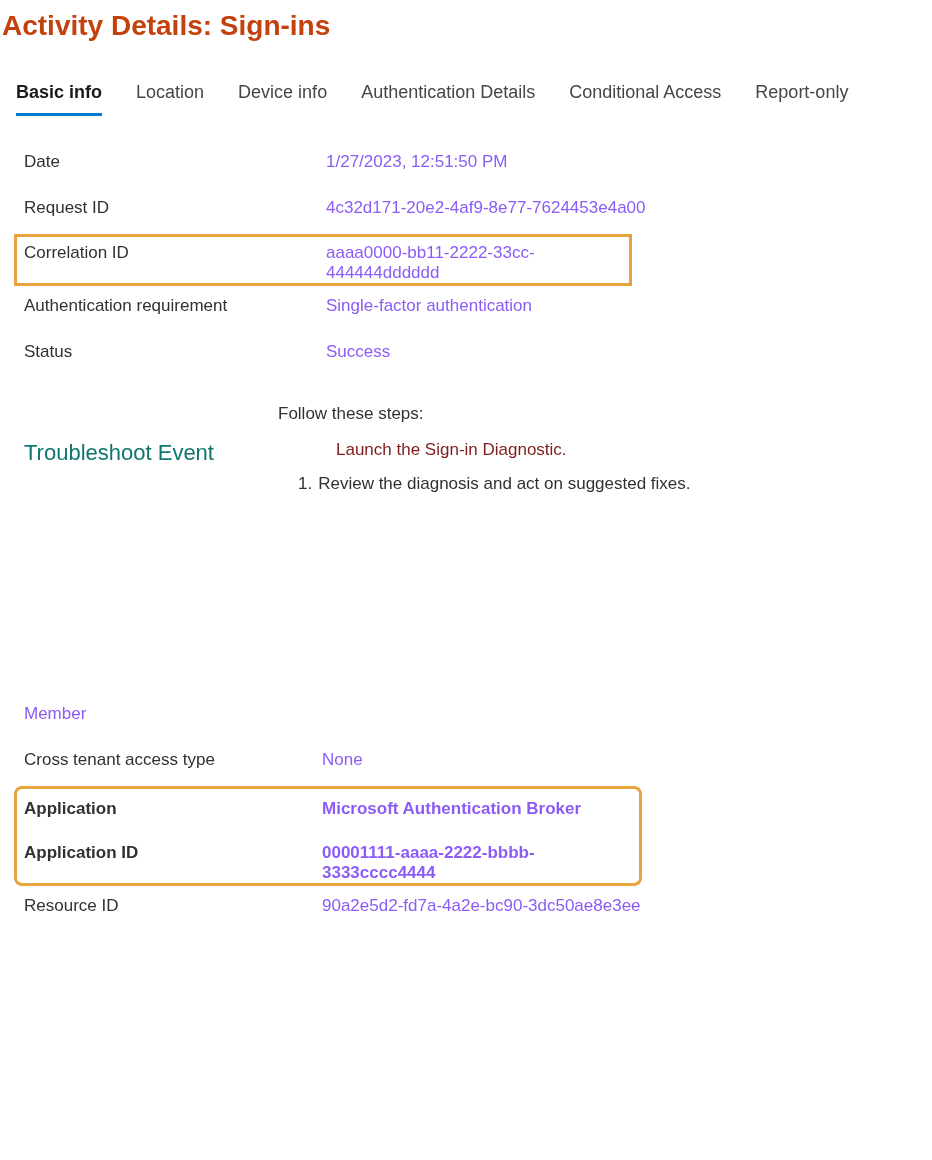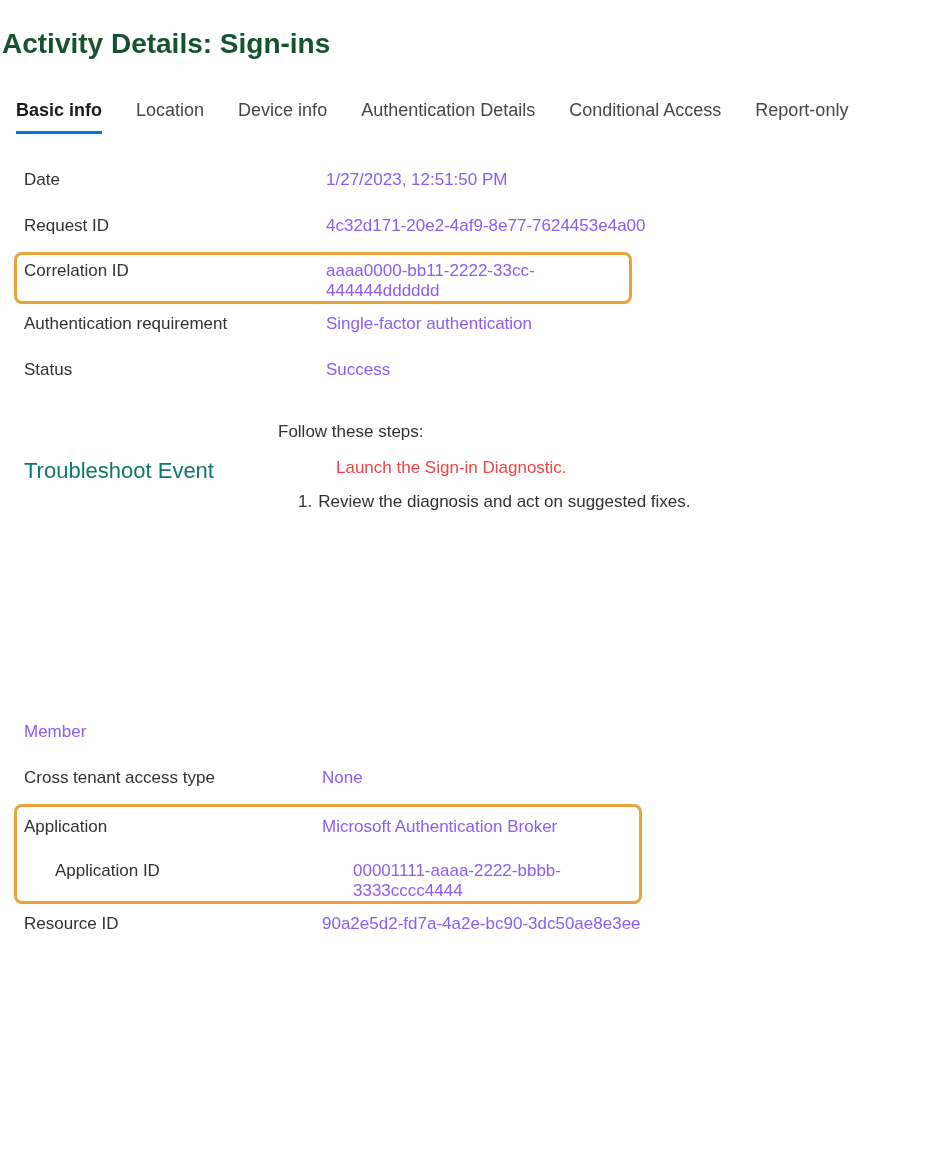--- a/index.html
+++ b/index.html
@@ -10,22 +10,22 @@
     color: #323130;
     background: #ffffff;
     width: 932px;
   }
   .container {
     padding: 0 2px 0 2px;
   }
   h1.page-title {
     font-size: 28px;
     font-weight: 600;
-    margin: 28px 0 40px 0;
-    color: #14532d;
+    margin: 10px 0 40px 0;
+    color: #c2410c;
   }
   .tabs {
     display: flex;
     gap: 34px;
     border-bottom: 0;
     margin-bottom: 26px;
     padding-left: 14px;
   }
   .tab {
     font-size: 18px;
@@ -57,52 +57,53 @@
   }
   .value {
     font-size: 17px;
     color: #8b5cf6;
   }
   .highlight-box-1 {
     position: relative;
     margin-left: -10px;
     margin-right: 0;
     border: 3px solid #e8a33d;
-    border-radius: 8px;
+    border-radius: 0;
     padding-left: 7px;
     width: 618px;
   }
   .highlight-box-2 {
     position: relative;
     margin-left: -10px;
     border: 3px solid #e8a33d;
     border-radius: 8px;
     padding-left: 7px;
     width: 628px;
+    font-weight: bold;
   }
   .troubleshoot-row {
     display: flex;
     align-items: flex-start;
     margin-top: 26px;
   }
   .troubleshoot-label {
     width: 254px;
     font-size: 22px;
     color: #0f766e;
     flex-shrink: 0;
     padding-top: 36px;
   }
   .troubleshoot-content {
     font-size: 17px;
   }
   .steps-intro {
     margin-bottom: 16px;
   }
   .link {
-    color: #ef4444;
+    color: #7f1d1d;
     cursor: pointer;
     margin-left: 58px;
     display: inline-block;
     margin-bottom: 14px;
   }
   .ol-item {
     margin-left: 20px;
   }
   .ol-num {
     display: inline-block;
@@ -181,21 +182,21 @@
     <div class="row">
       <div class="label" style="width:250px;">Cross tenant access type</div>
       <div class="value">None</div>
     </div>
 
     <div class="highlight-box-2">
       <div class="row" style="min-height:44px;">
         <div class="label" style="width:250px;">Application</div>
         <div class="value">Microsoft Authentication Broker</div>
       </div>
-      <div class="row" style="min-height:44px;margin-left:31px;">
+      <div class="row" style="min-height:44px;">
         <div class="label" style="width:250px;">Application ID</div>
         <div class="value">00001111-aaaa-2222-bbbb-3333cccc4444</div>
       </div>
     </div>
 
 
     <div class="row">
       <div class="label" style="width:250px;">Resource ID</div>
       <div class="value">90a2e5d2-fd7a-4a2e-bc90-3dc50ae8e3ee</div>
     </div>

